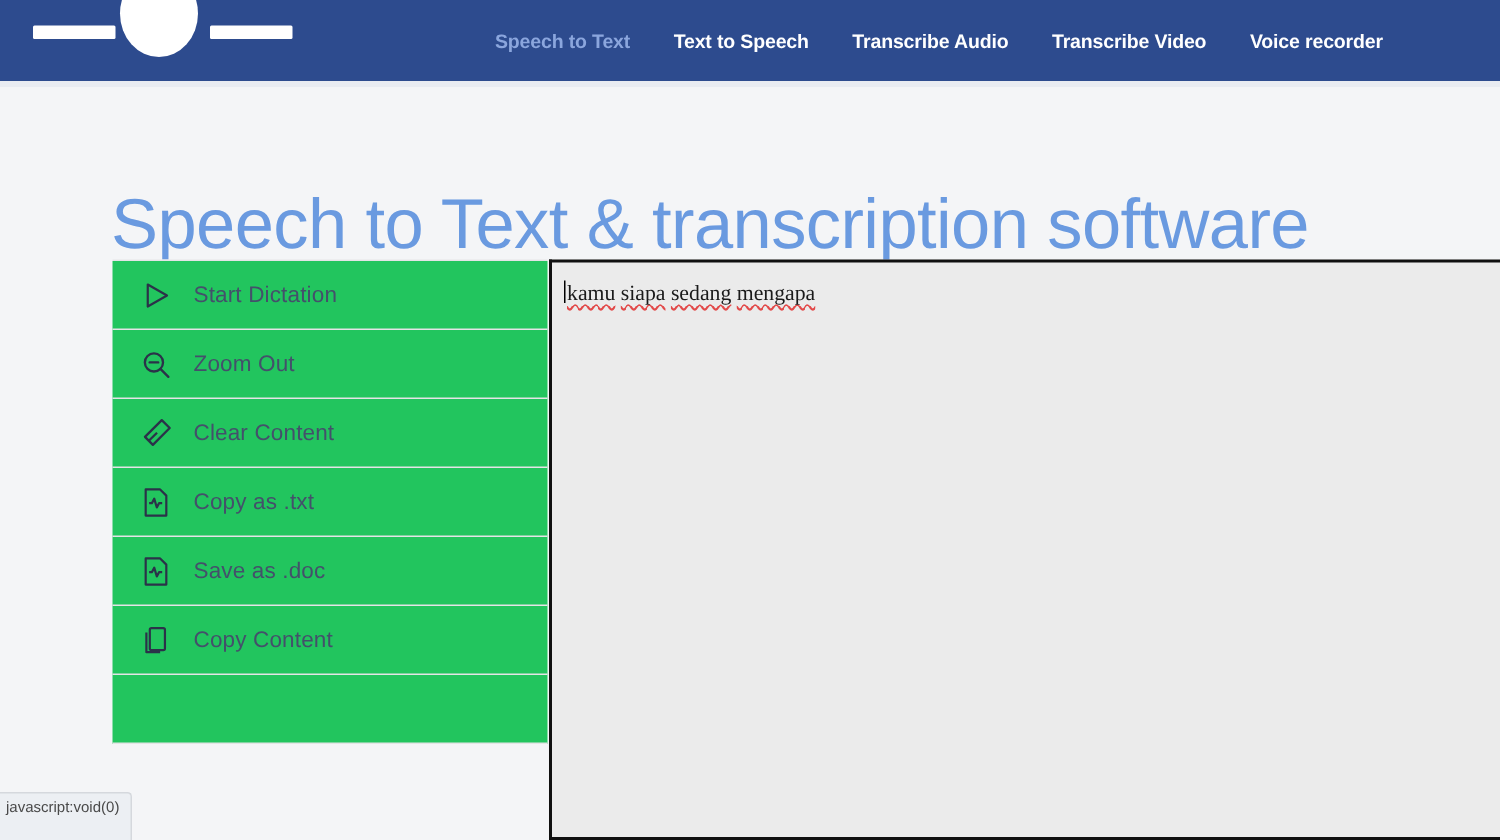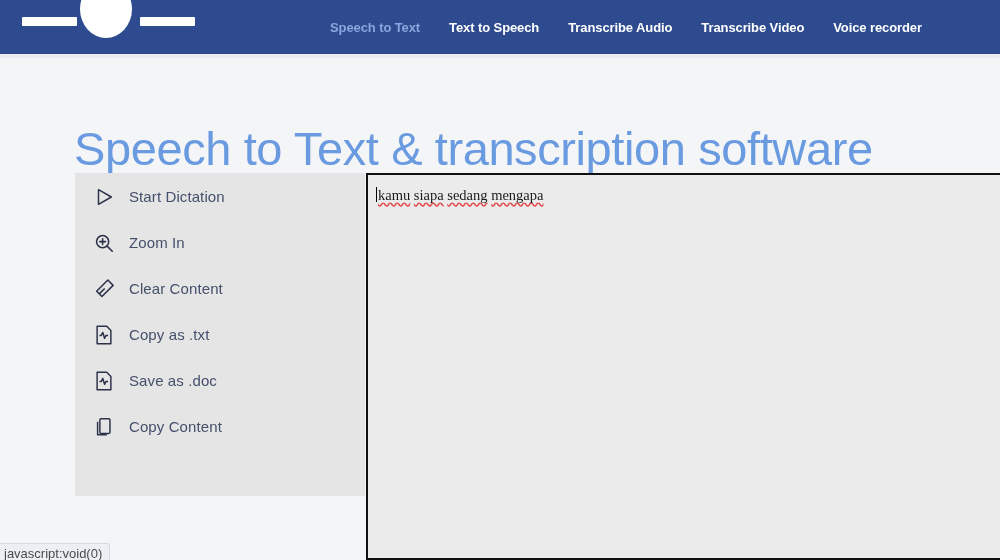--- a/index.html
+++ b/index.html
@@ -91,21 +91,21 @@
     border-top: 1px solid #e4e4e6;
     background: #fafafa;
   }
   .menu-item {
     height: 46px;
     display: flex;
     align-items: center;
     padding-left: 14px;
     border-bottom: 1px solid #e4e4e6;
     cursor: pointer;
-    background: #e5e5e5;
+    background: #22c55e;
   }
   .menu-icon {
     width: 30px; height: 30px;
     flex: 0 0 30px;
     display: flex;
     align-items: center;
     justify-content: center;
     margin-right: 10px;
   }
   .menu-icon svg { display: block; }
@@ -147,28 +147,28 @@
   .misspelled {
     text-decoration: underline wavy #e24a4a;
     text-decoration-skip-ink: none;
     text-underline-offset: 2px;
   }
 
   
   .status-bar {
     position: absolute;
     left: 0; bottom: 0;
-    height: 17px;
+    height: 32px;
     max-width: 230px;
     background: #eceff3;
     border-top: 1px solid #d5d8dd;
     border-right: 1px solid #d5d8dd;
     border-top-right-radius: 3px;
     padding: 1px 7px 0 4px;
-    font-size: 13px;
+    font-size: 10px;
     color: #4a4a4a;
     white-space: nowrap;
     overflow: hidden;
     line-height: 17px;
   }
 </style>
 </head>
 <body>
 
 <div class="navbar">
@@ -195,32 +195,31 @@
 
     <div class="menu-item">
       <span class="menu-icon">
         <svg width="22" height="22" viewBox="0 0 24 24" fill="none" stroke="#2b3249" stroke-width="1.6" stroke-linejoin="round">
           <polygon points="6,4 20,12 6,20"></polygon>
         </svg>
       </span>
       <span class="menu-label">Start Dictation</span>
     </div>
 
-
     <div class="menu-item">
       <span class="menu-icon">
         <svg width="22" height="22" viewBox="0 0 24 24" fill="none" stroke="#2b3249" stroke-width="1.7" stroke-linecap="round">
           <circle cx="10.5" cy="10.5" r="6.6"></circle>
           <line x1="15.4" y1="15.4" x2="21" y2="21"></line>
           <line x1="7.4" y1="10.5" x2="13.6" y2="10.5"></line>
-          <line x1="10.5" y1="7.4" x2="10.5" y2="13.6"></line>
-        </svg>
-      </span>
-      <span class="menu-label">Zoom In</span>
-    </div>
+        </svg>
+      </span>
+      <span class="menu-label">Zoom Out</span>
+    </div>
+
 
     <div class="menu-item">
       <span class="menu-icon">
         <svg width="23" height="23" viewBox="0 0 24 24" fill="none" stroke="#2b3249" stroke-width="1.6" stroke-linejoin="round">
           <path d="M15.5 3.2 L21 8.7 L9.3 20.4 L3.8 14.9 Z"></path>
           <line x1="6.5" y1="17.6" x2="12.2" y2="12"></line>
         </svg>
       </span>
       <span class="menu-label">Clear Content</span>
     </div>

